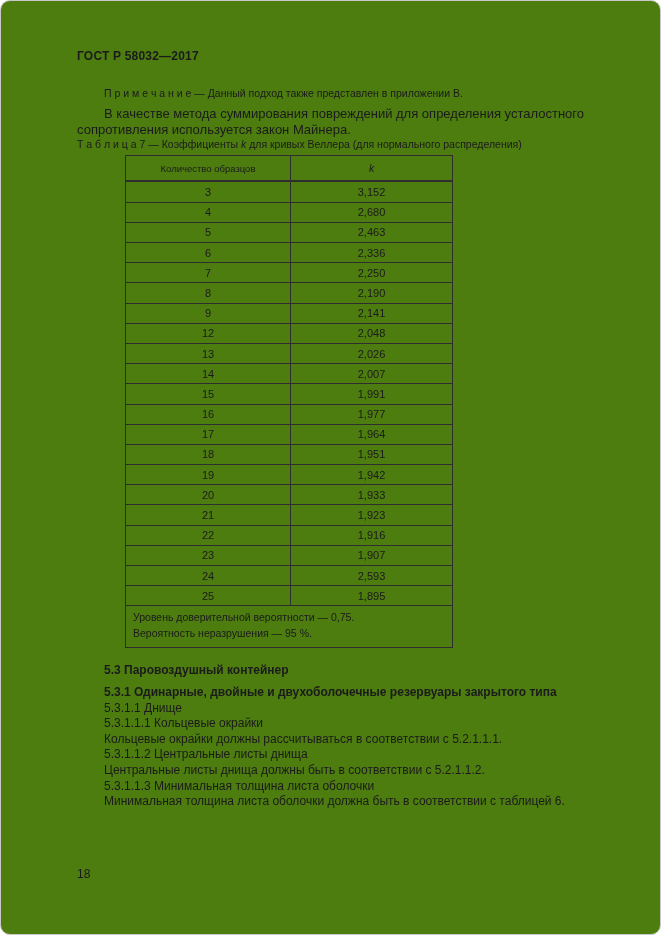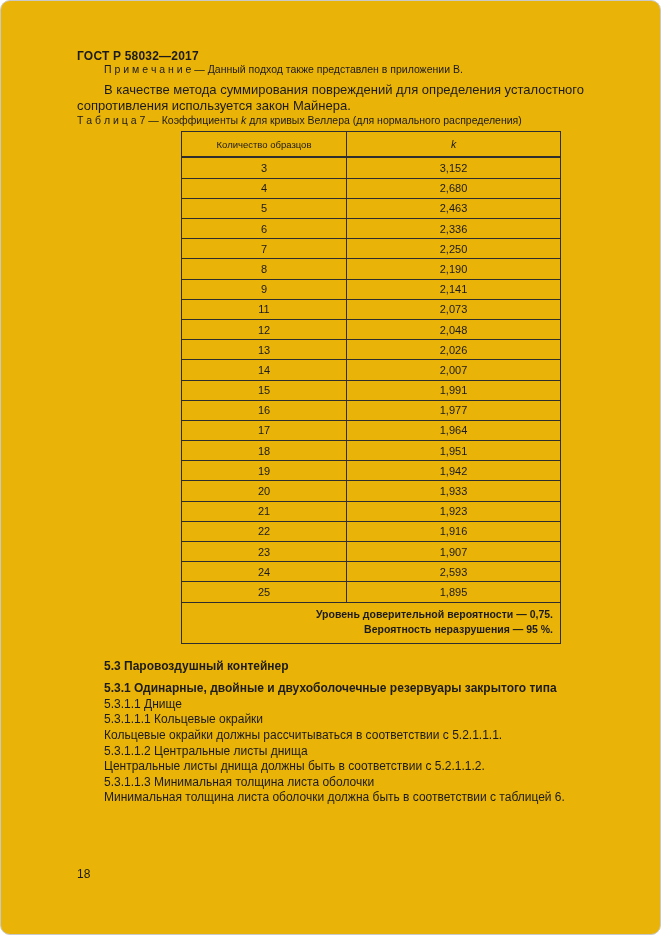--- a/index.html
+++ b/index.html
@@ -6,30 +6,31 @@
   html,body { background:#ffffff; }
   body {
     font-family:"Liberation Sans", sans-serif;
     color:#1b1b1b;
     width:661px;
   }
   .page {
     position:relative;
     width:661px;
     height:935px;
-    background:#eab308;
+    background:#4d7c0f;
     border:1px solid #c9c9c9;
     border-radius:10px;
     overflow:hidden;
   }
   .content { padding:48px 76px 0 76px; }
 
   .std-header { font-size:12px; font-weight:bold; letter-spacing:.2px; }
 
   .note-line {
+    margin-top:24px;
     font-size:10.5px;
     text-indent:27px;
     line-height:1.25;
   }
 
   .intro {
     margin-top:6px;
     font-size:13px;
     line-height:1.22;
     text-indent:27px;
@@ -37,22 +38,22 @@
   }
 
   .tbl-caption {
     font-size:10.5px;
     line-height:1.2;
   }
   .tbl-caption .sym { font-style:italic; }
 
   table.k-table {
     margin-top:5px;
-    margin-left:104px;
-    width:380px;
+    margin-left:48px;
+    width:328px;
     border-collapse:collapse;
     border:1.5px solid #2e2e2e;
   }
   table.k-table th {
     font-size:9.5px;
     font-weight:normal;
     text-align:center;
     vertical-align:middle;
     padding:6px 4px;
     border:1px solid #2e2e2e;
@@ -61,25 +62,24 @@
   table.k-table th.k-col { font-style:italic; font-size:10.5px; }
   table.k-table td {
     font-size:11px;
     text-align:center;
     vertical-align:middle;
     padding:3.6px 4px;
     border:1px solid #2e2e2e;
   }
   table.k-table td.samples { width:165px; }
   table.k-table td.tbl-footer {
-    text-align:right;
+    text-align:left;
     font-size:10.5px;
     line-height:1.5;
     padding:4px 7px 5px 7px;
-    font-weight:bold;
   }
 
   .sections { margin-top:15px; }
   .sections .line {
     font-size:12px;
     line-height:1.26;
     text-indent:27px;
     margin-bottom:0.5px;
   }
   .sections .line.bold { font-weight:bold; }
@@ -144,24 +144,20 @@
             <td class="samples">8</td>
             <td>2,190</td>
           </tr>
 
           <tr>
             <td class="samples">9</td>
             <td>2,141</td>
           </tr>
 
 
-          <tr>
-            <td class="samples">11</td>
-            <td>2,073</td>
-          </tr>
 
           <tr>
             <td class="samples">12</td>
             <td>2,048</td>
           </tr>
 
           <tr>
             <td class="samples">13</td>
             <td>2,026</td>
           </tr>

